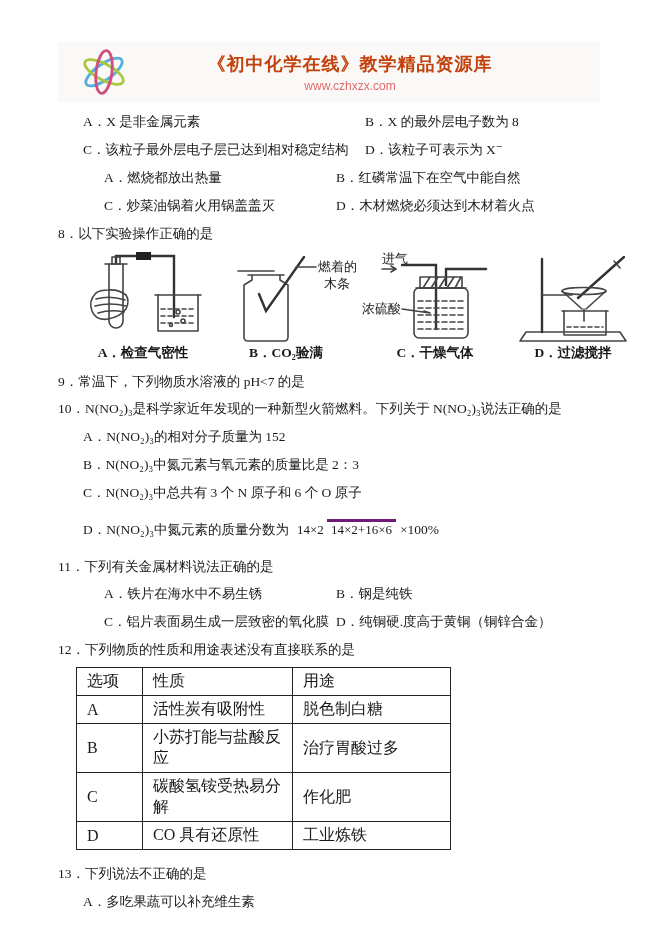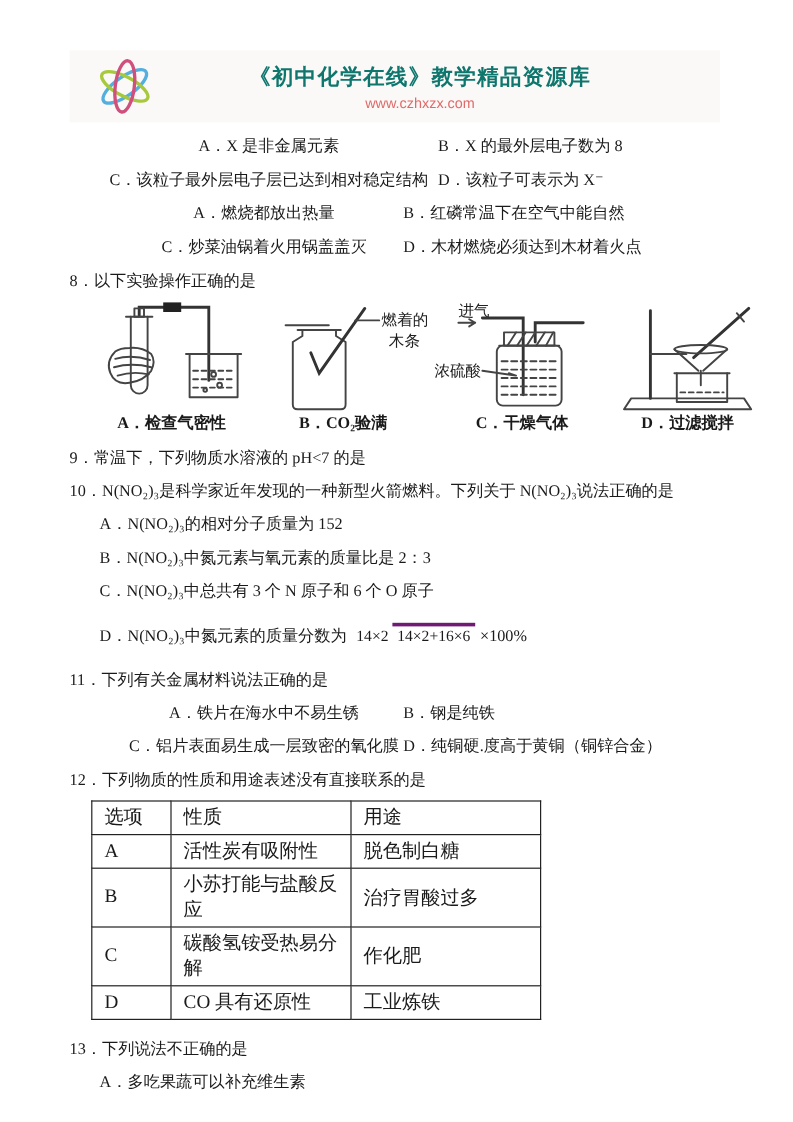--- a/index.html
+++ b/index.html
@@ -9,25 +9,25 @@
     font-family:"Liberation Serif","DejaVu Serif",serif;
     color:#1a1a1a; overflow:hidden; padding-top:42px;
   }
   
   .header {
     margin-left:58px; width:542px; height:60px; background:#faf9f7;
     display:flex; align-items:center; padding:2px 10px;
   }
   .logo { width:72px; height:56px; flex:0 0 auto; }
   .head-text { flex:1; text-align:center; padding-right:30px; }
-  .head-title { color:#0f766e; font-weight:bold; font-size:18px; letter-spacing:1px; }
+  .head-title { color:#c2410c; font-weight:bold; font-size:18px; letter-spacing:1px; }
   .head-url { color:#e06a6a; font-size:12px; margin-top:3px; font-family:"Liberation Sans","DejaVu Sans",sans-serif; }
   
   .content { padding:6px 28px 0 58px; font-size:13.5px; }
-  .line { height:28px; display:flex; align-items:center; white-space:nowrap;text-align:center; }
+  .line { height:28px; display:flex; align-items:center; white-space:nowrap; }
   .stem-line { height:27px; }
   .opts { padding-left:25px; }
   .cell-282 { display:inline-block; width:282px; }
   .cell-232 { display:inline-block; width:232px;margin-left:21px; }
   .cell-117 { display:inline-block; width:117px; }
   .cell-140 { display:inline-block; width:140px; }
   
   .figrow { display:flex; margin-left:16px; margin-top:4px; margin-bottom:6px; }
   .fig { position:relative; }
   .fig svg { display:block; }

